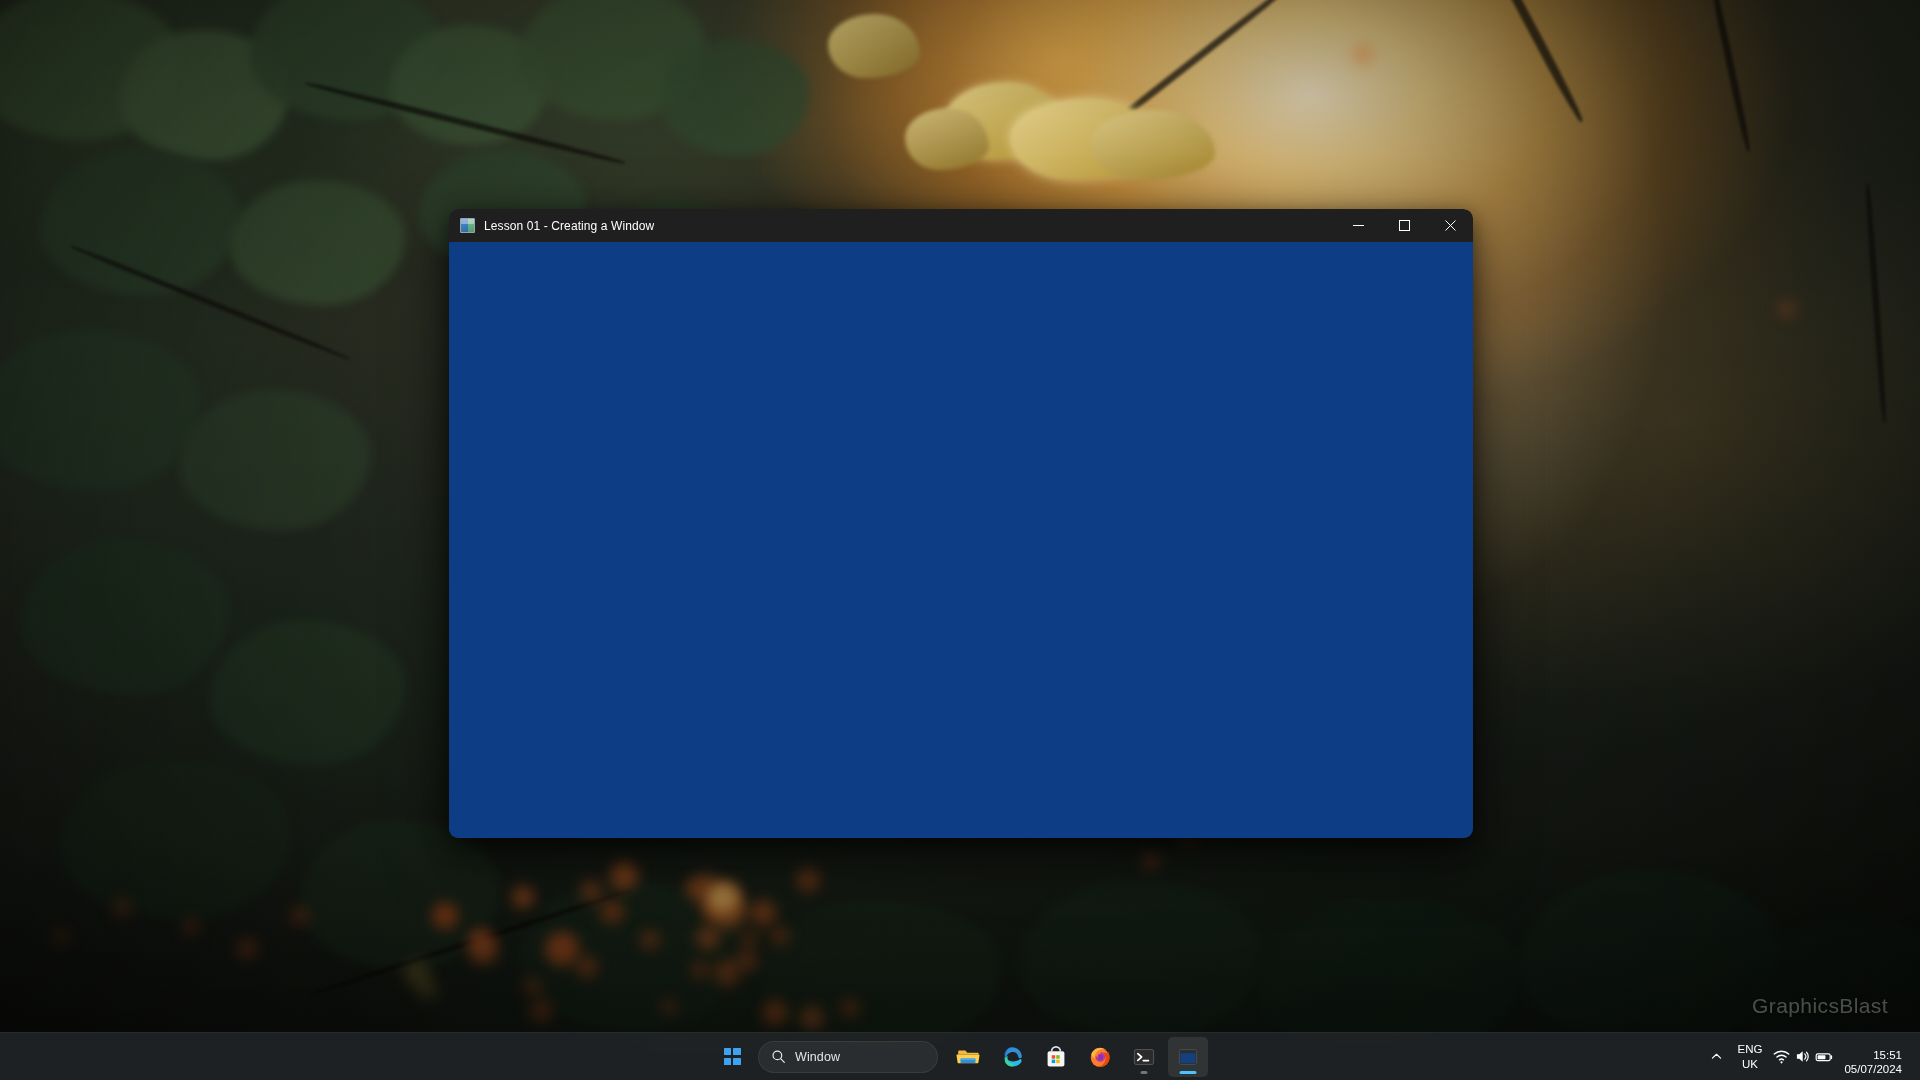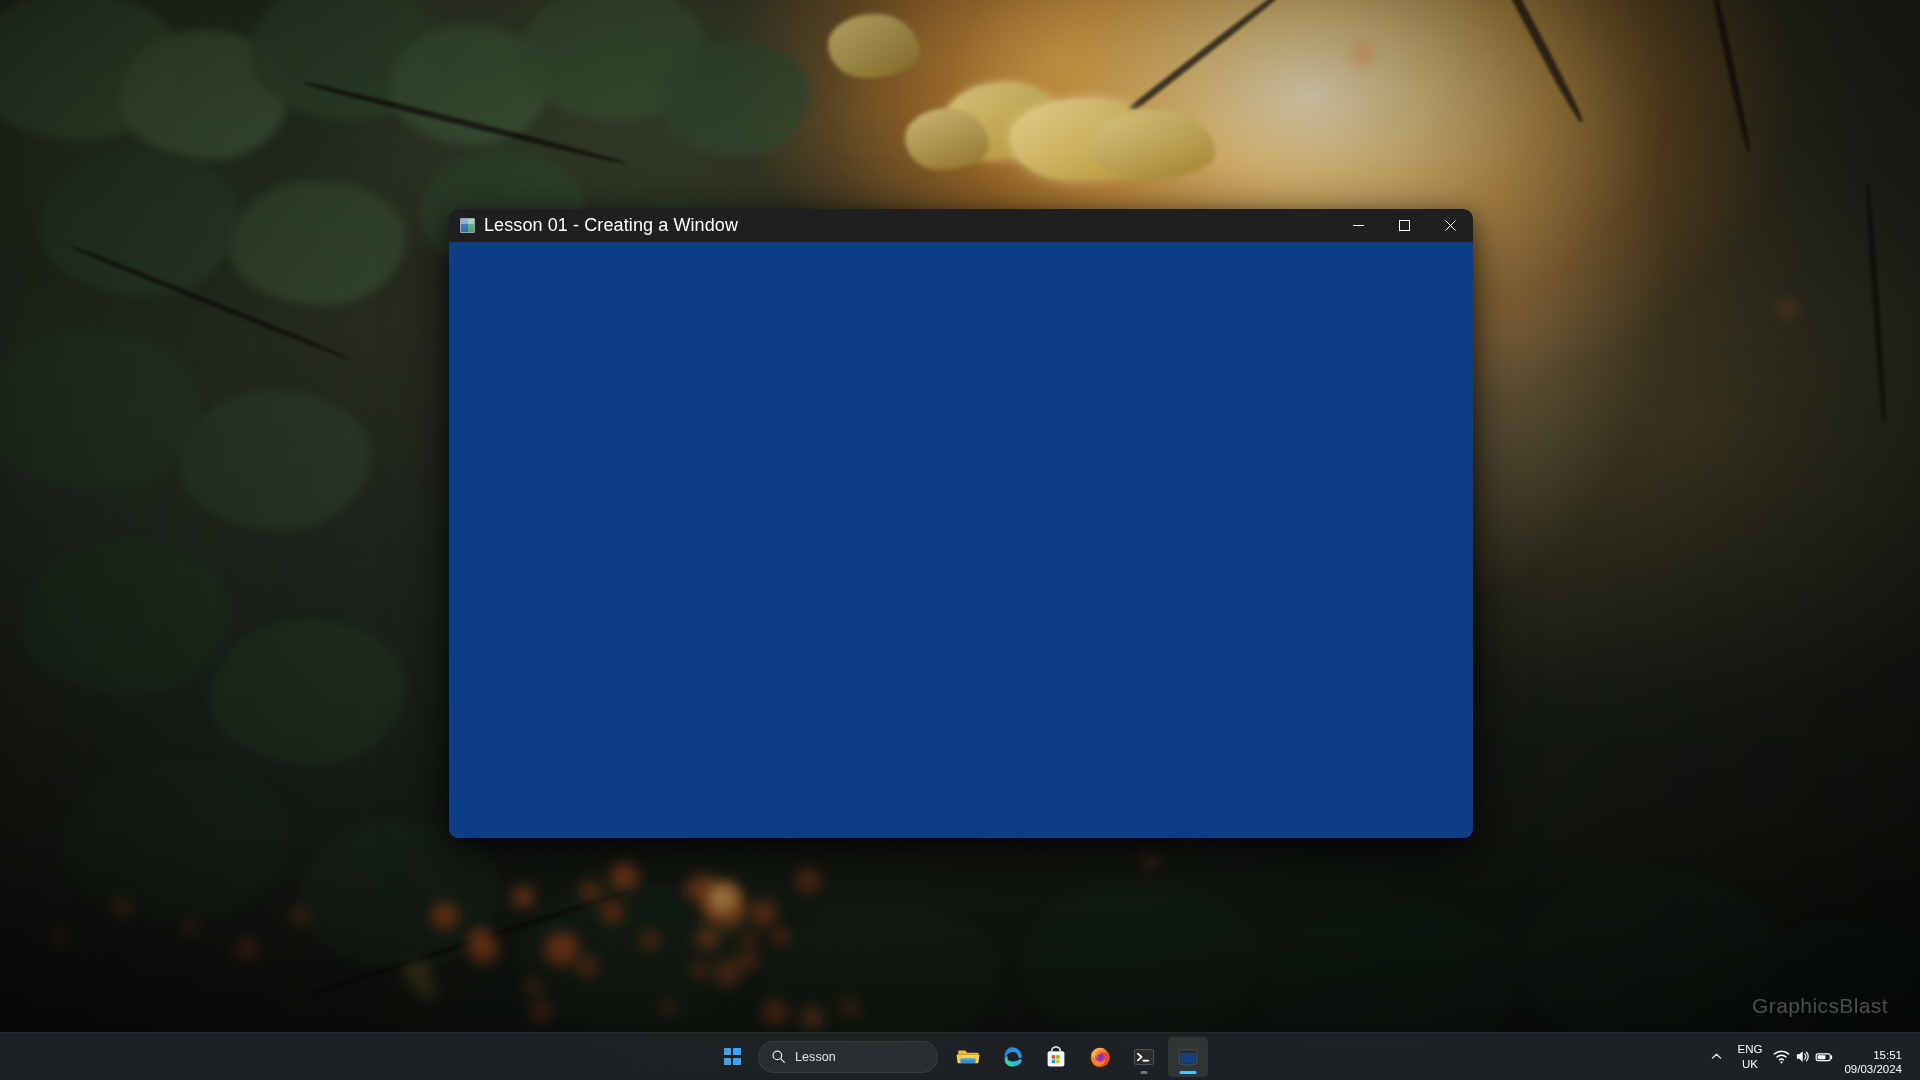--- a/index.html
+++ b/index.html
@@ -89,21 +89,21 @@
     display:flex; align-items:center; position:relative;
     border-top-left-radius:9px; border-top-right-radius:9px;
   }
   #title-left { display:flex; align-items:center; gap:9px; padding-left:11px; flex:1; min-width:0; }
   #app-icon { width:15px; height:15px; flex:none; position:relative; border-radius:1px; overflow:hidden;
               background:#e9edf2; border:1px solid #9aa3ad; }
   #app-icon .q1 { position:absolute; left:0; top:0; width:50%; height:100%; background:linear-gradient(160deg,#4d8fc9,#2f6da8); }
   #app-icon .q2 { position:absolute; right:0; top:0; width:50%; height:100%; background:linear-gradient(160deg,#7fc29a,#4e9a6e); }
   #app-icon .glare { position:absolute; left:0; top:0; right:0; height:42%; background:rgba(255,255,255,.38); }
   #window-title {
-    font-size:18px; color:#ffffff; white-space:nowrap; overflow:hidden; text-overflow:ellipsis;
+    font-size:12px; color:#ffffff; white-space:nowrap; overflow:hidden; text-overflow:ellipsis;
     letter-spacing:.1px;
   }
   #window-controls { display:flex; height:33px; flex:none; }
   .wc-btn {
     width:46px; height:33px; display:flex; align-items:center; justify-content:center;
     color:#ffffff;
   }
   .wc-btn svg { display:block; }
 
   #client-area { height:596px; background:#0c3d85; }
@@ -312,21 +312,21 @@
             <i></i>
             <i></i>
         </span>
       </div>
 
       <div id="search-box">
         <svg width="15" height="15" viewBox="0 0 16 16">
           <circle cx="6.8" cy="6.8" r="4.6" fill="none" stroke="#e4e6e7" stroke-width="1.3"></circle>
           <path d="M10.3 10.3 L14.2 14.2" stroke="#e4e6e7" stroke-width="1.3" stroke-linecap="round"></path>
         </svg>
-        <span id="search-text">Lesson</span>
+        <span id="search-text">Window</span>
       </div>
 
       <div class="tb-app">
         <svg class="ico" viewBox="0 0 24 24">
           <path d="M2.2 5.6 h7.2 l1.9 2.1 h10.5 a0.9 0.9 0 0 1 0.9 0.9 v1.0 h-20.5 v-3.1 a0.9 0.9 0 0 1 0.9 -0.9 z" fill="#f6b83c"></path>
           <path d="M1.3 9.4 h21.4 a0.8 0.8 0 0 1 0.8 0.9 l-1.1 7.2 a1 1 0 0 1 -1 0.85 h-18.8 a1 1 0 0 1 -1 -0.85 l-1.1 -7.2 a0.8 0.8 0 0 1 0.8 -0.9 z" fill="#ffd04d"></path>
           <rect x="4.5" y="13.4" width="15" height="4.6" rx="0.7" fill="#2f8fd8"></rect>
           <rect x="4.5" y="13.4" width="15" height="1.7" rx="0.7" fill="#4aa8ec"></rect>
         </svg>
       </div>
@@ -407,18 +407,18 @@
         </svg>
         <svg width="20" height="20" viewBox="0 0 22 20">
           <rect x="2.4" y="6.6" width="15.4" height="7.4" rx="1.8" fill="none" stroke="#ffffff" stroke-width="1.3"></rect>
           <rect x="4" y="8.2" width="8.6" height="4.2" rx="0.8" fill="#ffffff"></rect>
           <path d="M19.2 8.9 v2.8" stroke="#ffffff" stroke-width="1.5" stroke-linecap="round"></path>
         </svg>
       </div>
 
       <div class="tray-btn" id="clock">
         <span>15:51</span>
-        <span>09/03/2024</span>
+        <span>05/07/2024</span>
       </div>
 
     </div>
   </div>
 </div>
 
 </body></html>

